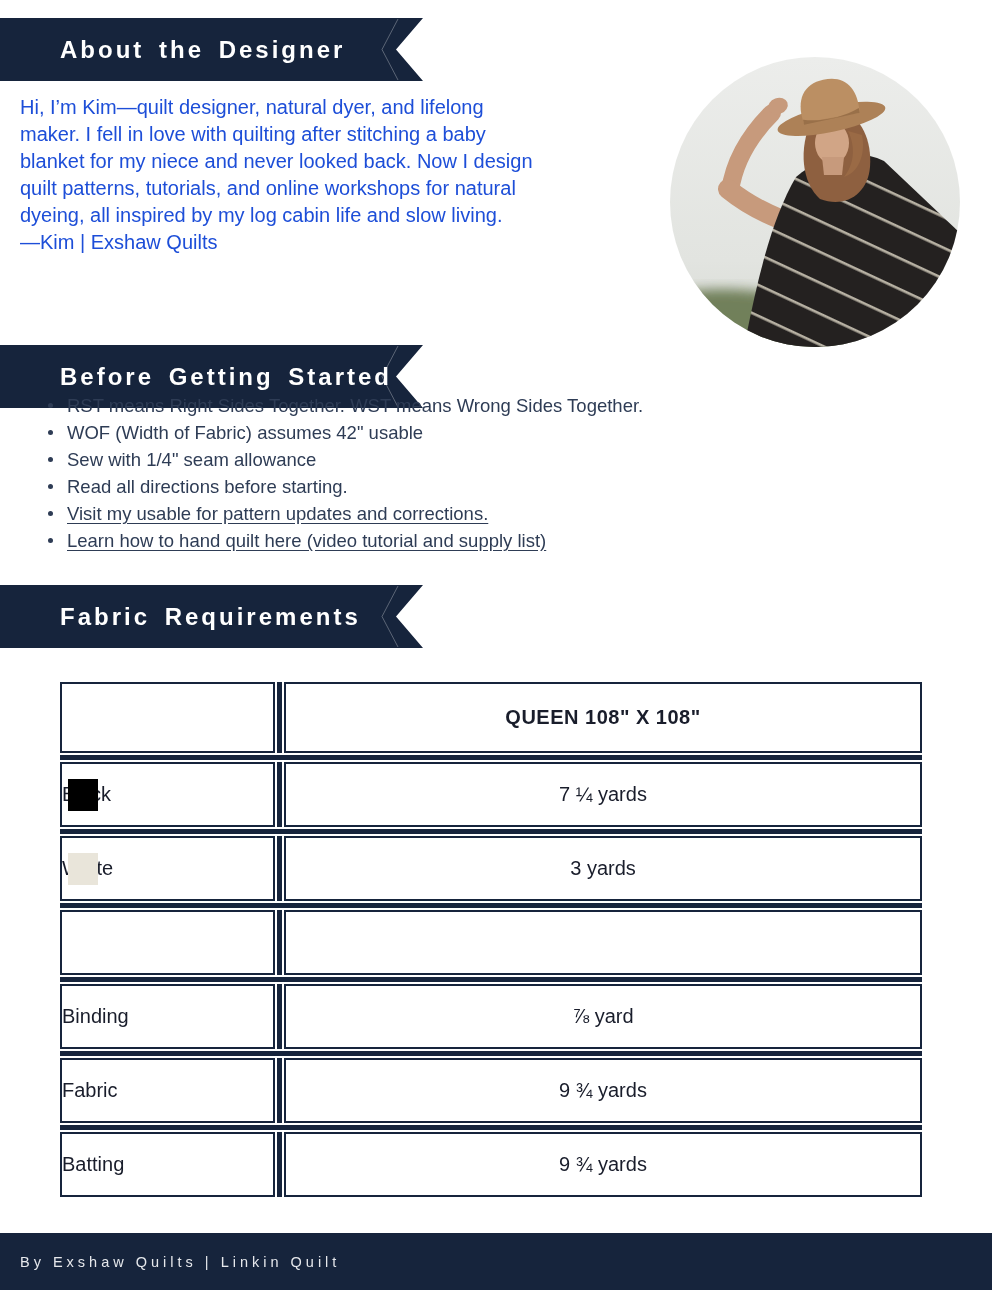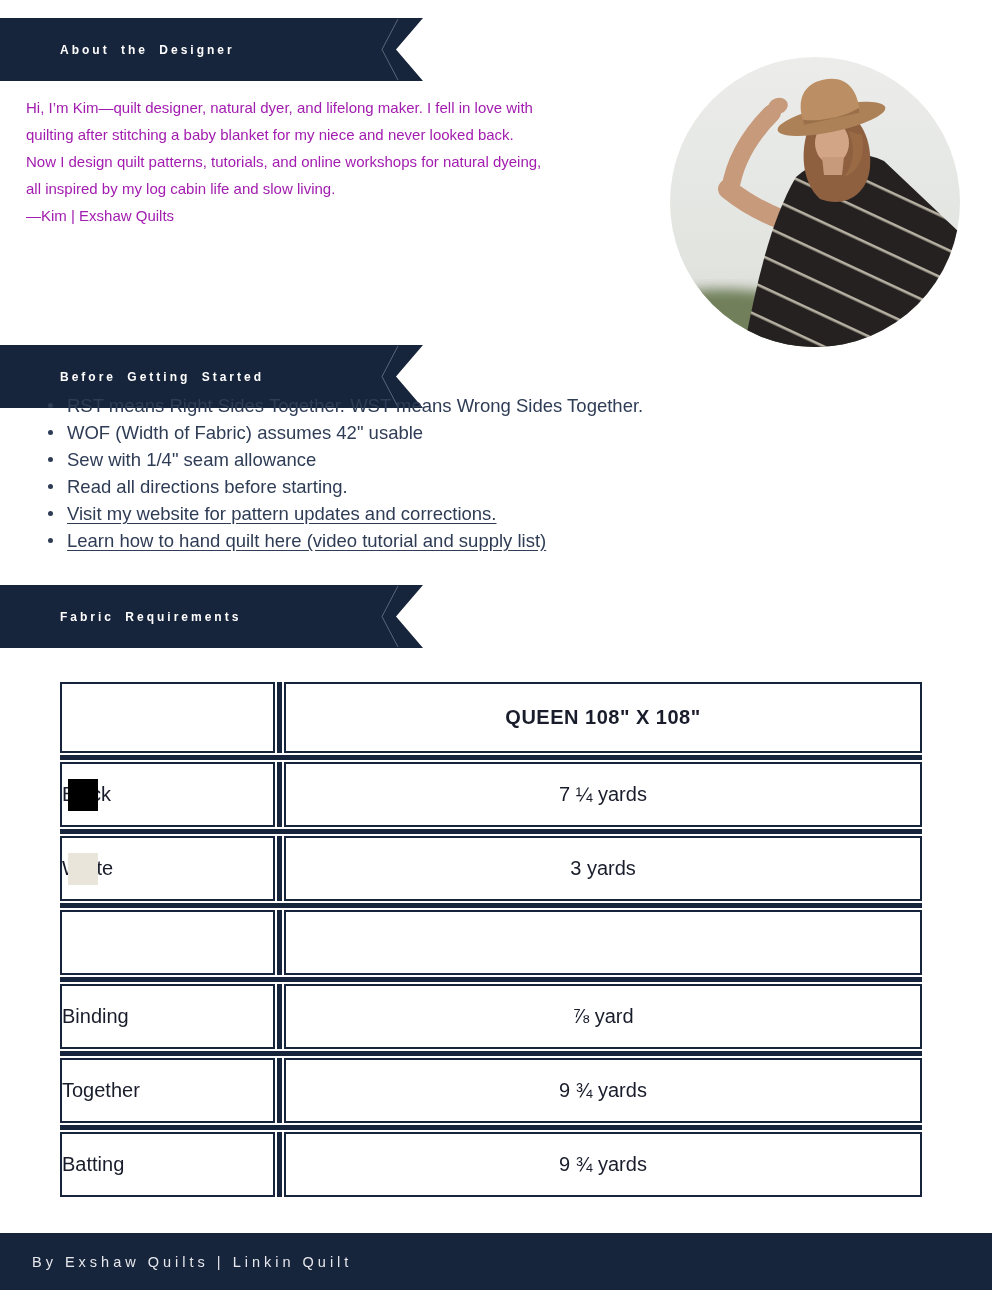--- a/index.html
+++ b/index.html
@@ -14,32 +14,32 @@
 
   
   .banner {
     position: absolute; left: 0;
     width: 423px; height: 63px;
     background: #16243c;
     clip-path: polygon(0 0, 100% 0, calc(100% - 27px) 50%, 100% 100%, 0 100%);
     display: flex; align-items: center;
     padding-left: 60px;
     color: #ffffff;
-    font-size: 12px; font-weight: bold;
+    font-size: 24px; font-weight: bold;
     letter-spacing: 3px; word-spacing: 5px;
   }
   .banner .fold { position: absolute; right: 24px; top: 0; height: 63px; width: 18px; }
   .banner-about  { top: 18px; }
   .banner-before { top: 297px; margin-top: 48px; }
   .banner-fabric { top: 585px; align-items: center; }
 
   
   .about-text {
-    position: absolute; left: 26px; top: 94px; width: 520px;
-    color: #a21caf; font-size: 15px; line-height: 27px;
+    position: absolute; left: 20px; top: 94px; width: 520px;
+    color: #1d4ed8; font-size: 20px; line-height: 27px;
   }
   .about-sig { }
 
   .photo {
     position: absolute; left: 670px; top: 57px;
     width: 290px; height: 290px; border-radius: 50%;
     overflow: hidden;
   }
 
   
@@ -73,21 +73,21 @@
   .header-cell { font-weight: bold; letter-spacing: 0.5px; }
   .swatch {
     position: absolute; left: 6px; top: 50%; transform: translateY(-50%);
     width: 30px; height: 32px;
   }
 
   
   .footer {
     position: absolute; left: 0; top: 1233px;
     width: 992px; height: 57px; background: #16243c;
-    display: flex; align-items: center; padding-left: 32px;
+    display: flex; align-items: center; padding-left: 20px;
     color: #e6e8ec; font-size: 14.5px; letter-spacing: 4px;
   }
 </style>
 </head>
 <body>
 
 <div class="page">
 
   <div class="banner banner-about">
     <span>About the Designer</span>
@@ -146,21 +146,21 @@
     <svg class="fold" viewBox="0 0 18 63">
       <polyline points="17,1 1,31.5 17,62" fill="none" stroke="#ffffff" stroke-opacity="0.3" stroke-width="1"></polyline>
     </svg>
   </div>
 
   <ul class="bullets">
     <li><span>RST means Right Sides Together. WST means Wrong Sides Together.</span></li>
     <li><span>WOF (Width of Fabric) assumes 42" usable</span></li>
     <li><span>Sew with 1/4" seam allowance</span></li>
     <li><span>Read all directions before starting.</span></li>
-    <li class="is-link"><span>Visit my website for pattern updates and corrections. </span></li>
+    <li class="is-link"><span>Visit my usable for pattern updates and corrections. </span></li>
     <li class="is-link"><span>Learn how to hand quilt here (video tutorial and supply list)</span></li>
   </ul>
 
   <div class="banner banner-fabric">
     <span>Fabric Requirements</span>
     <svg class="fold" viewBox="0 0 18 63">
       <polyline points="17,1 1,31.5 17,62" fill="none" stroke="#ffffff" stroke-opacity="0.3" stroke-width="1"></polyline>
     </svg>
   </div>
 
@@ -206,21 +206,21 @@
 
     <div class="trow">
       <div class="cell cell-label">Binding</div>
       <div class="vsep"></div>
       <div class="cell cell-value">⅞ yard</div>
     </div>
 
     <div class="hsep"></div>
 
     <div class="trow">
-      <div class="cell cell-label">Together</div>
+      <div class="cell cell-label">Fabric</div>
       <div class="vsep"></div>
       <div class="cell cell-value">9 ¾ yards</div>
     </div>
 
     <div class="hsep"></div>
 
     <div class="trow">
       <div class="cell cell-label">Batting</div>
       <div class="vsep"></div>
       <div class="cell cell-value">9 ¾ yards</div>

